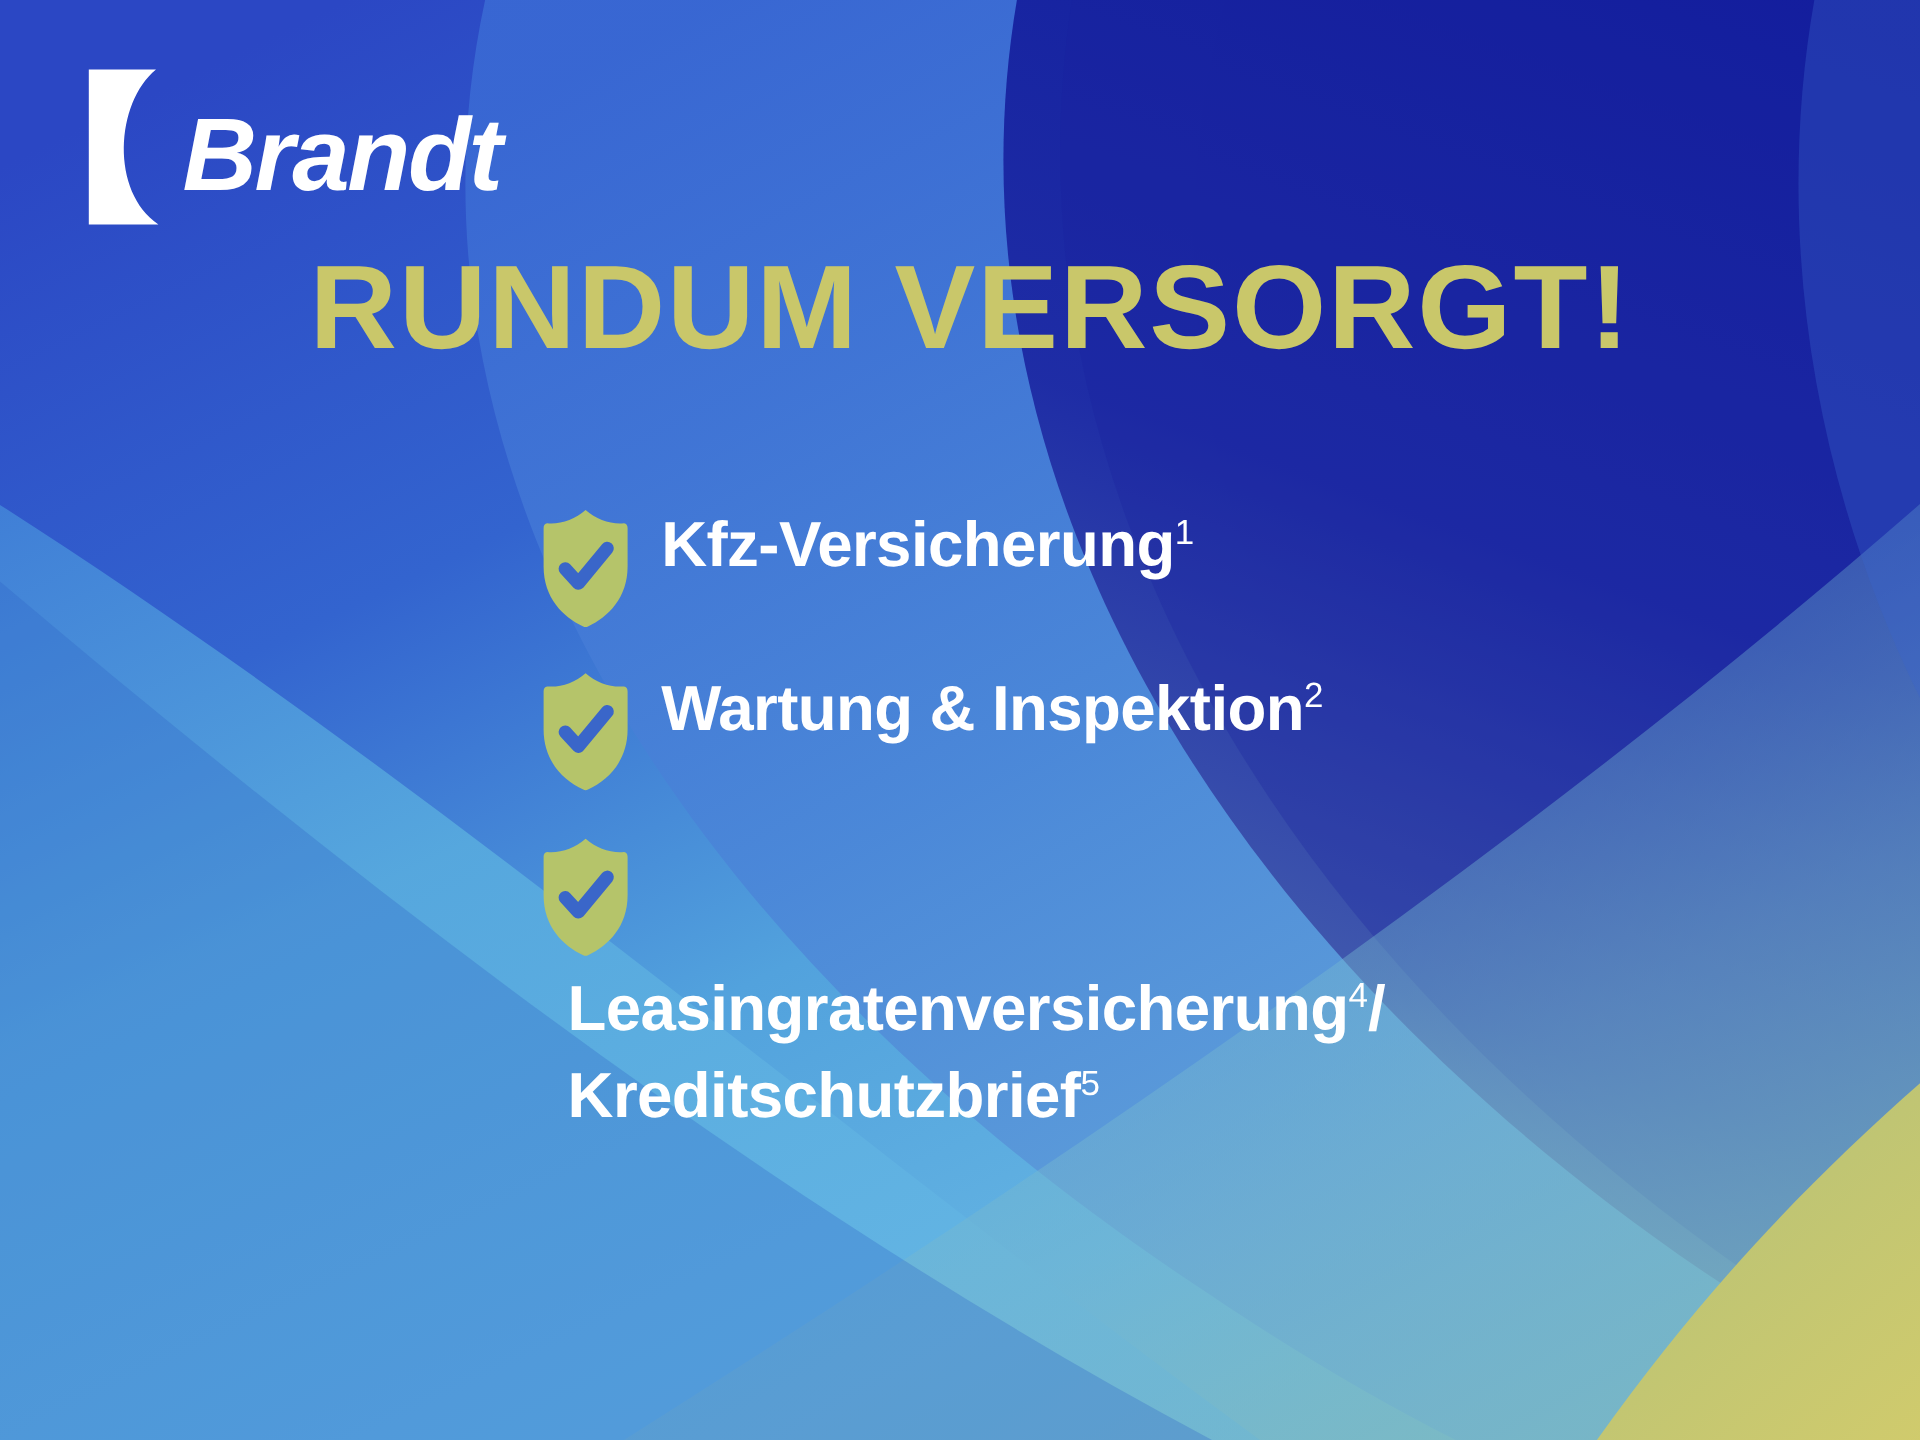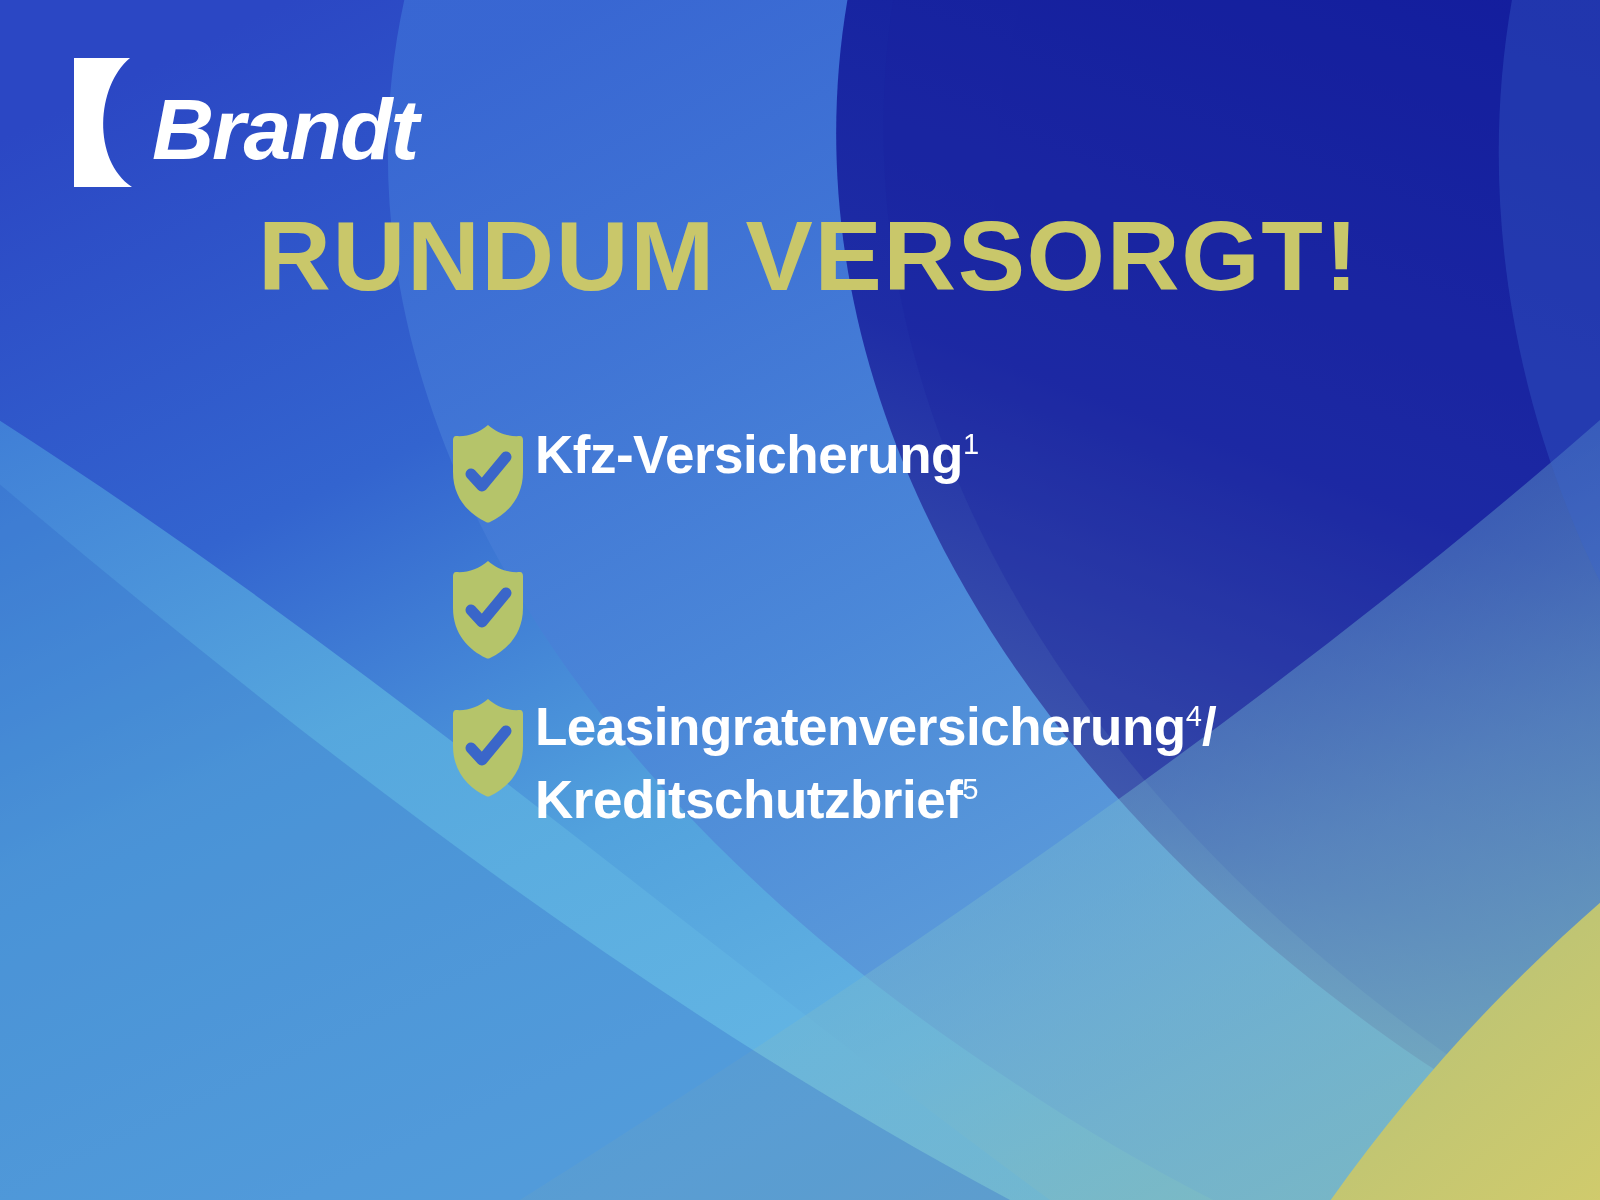--- a/index.html
+++ b/index.html
@@ -74,36 +74,36 @@
     left: 449px;
     top: 412px;
     width: 1000px;
   }
   .benefit-row {
     position: relative;
     display: flex;
     align-items: flex-start;
     margin-bottom: 24px;
   }
-  .benefit-row:last-child { margin-bottom: 0; }
+  .benefit-row:last-child { margin-bottom: 0; flex-direction: column; }
 
   .shield-icon {
     flex: 0 0 auto;
     width: 78px;
     height: 100px;
     display: block;
     margin-top: 12px;
   }
   .benefit-text {
     color: #ffffff;
     font-size: 53px;
     font-weight: 700;
     line-height: 1.38;
     letter-spacing: -0.5px;
-    margin-left: 8px;
+    margin-left: 24px;
     padding-top: 6px;
   }
   .benefit-text sup {
     font-size: 0.55em;
     font-weight: 400;
     vertical-align: super;
     line-height: 0;
     letter-spacing: 0;
   }
   .row-tall .shield-icon { margin-top: 14px; }
@@ -237,20 +237,23 @@
     </div>
 
     <div class="benefit-row">
       <svg class="shield-icon" viewBox="0 0 78 100" aria-hidden="true">
         <path d="M39,1 C30,9 18,13 7,12 C5,12 4,14 4,16 L4,48
                  C4,74 20,90 37,98 C38.3,98.7 39.7,98.7 41,98
                  C58,90 74,74 74,48 L74,16 C74,14 73,12 71,12
                  C60,13 48,9 39,1 Z" fill="#b5c46a"></path>
         <path d="M22,50 L33,62 L57,33" fill="none" stroke="#3a66c9" stroke-width="11" stroke-linecap="round" stroke-linejoin="round"></path>
       </svg>
+      <div class="benefit-text">
+        <span>Wartung &amp; Inspektion</span><sup>2</sup>
+      </div>
     </div>
 
 
     <div class="benefit-row row-tall">
       <svg class="shield-icon" viewBox="0 0 78 100" aria-hidden="true">
         <path d="M39,1 C30,9 18,13 7,12 C5,12 4,14 4,16 L4,48
                  C4,74 20,90 37,98 C38.3,98.7 39.7,98.7 41,98
                  C58,90 74,74 74,48 L74,16 C74,14 73,12 71,12
                  C60,13 48,9 39,1 Z" fill="#b5c46a"></path>
         <path d="M22,50 L33,62 L57,33" fill="none" stroke="#3a66c9" stroke-width="11" stroke-linecap="round" stroke-linejoin="round"></path>

